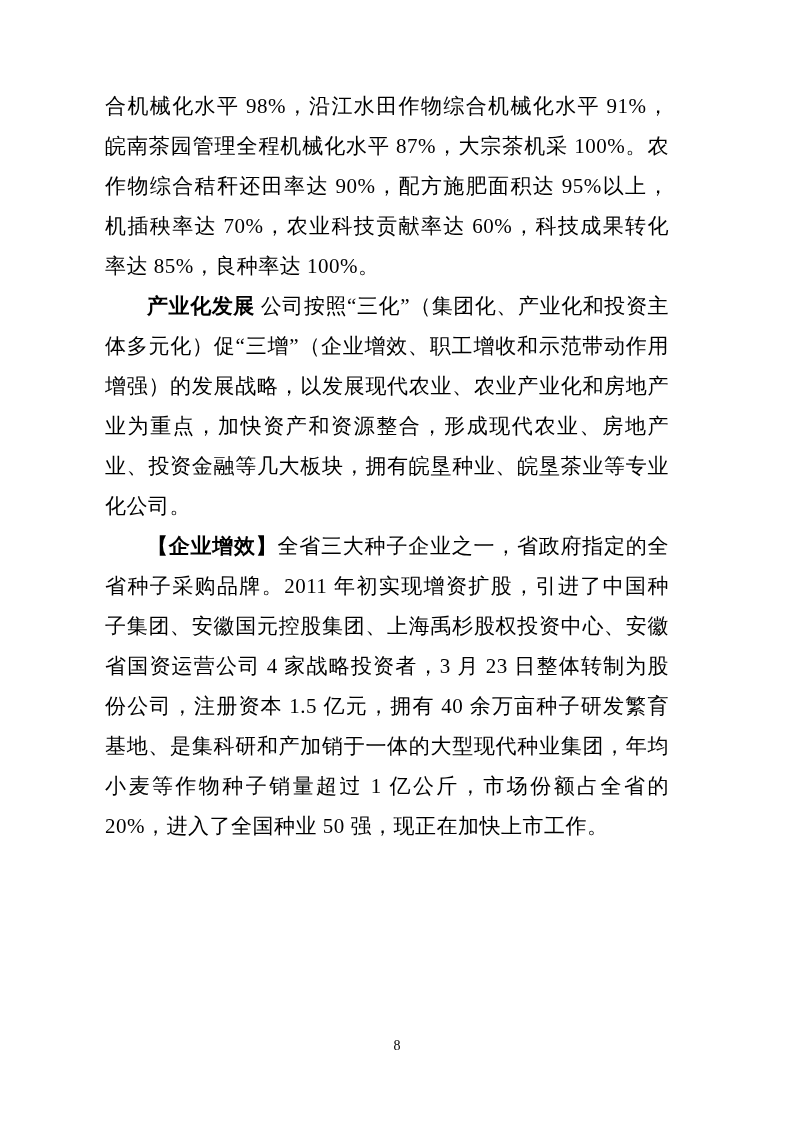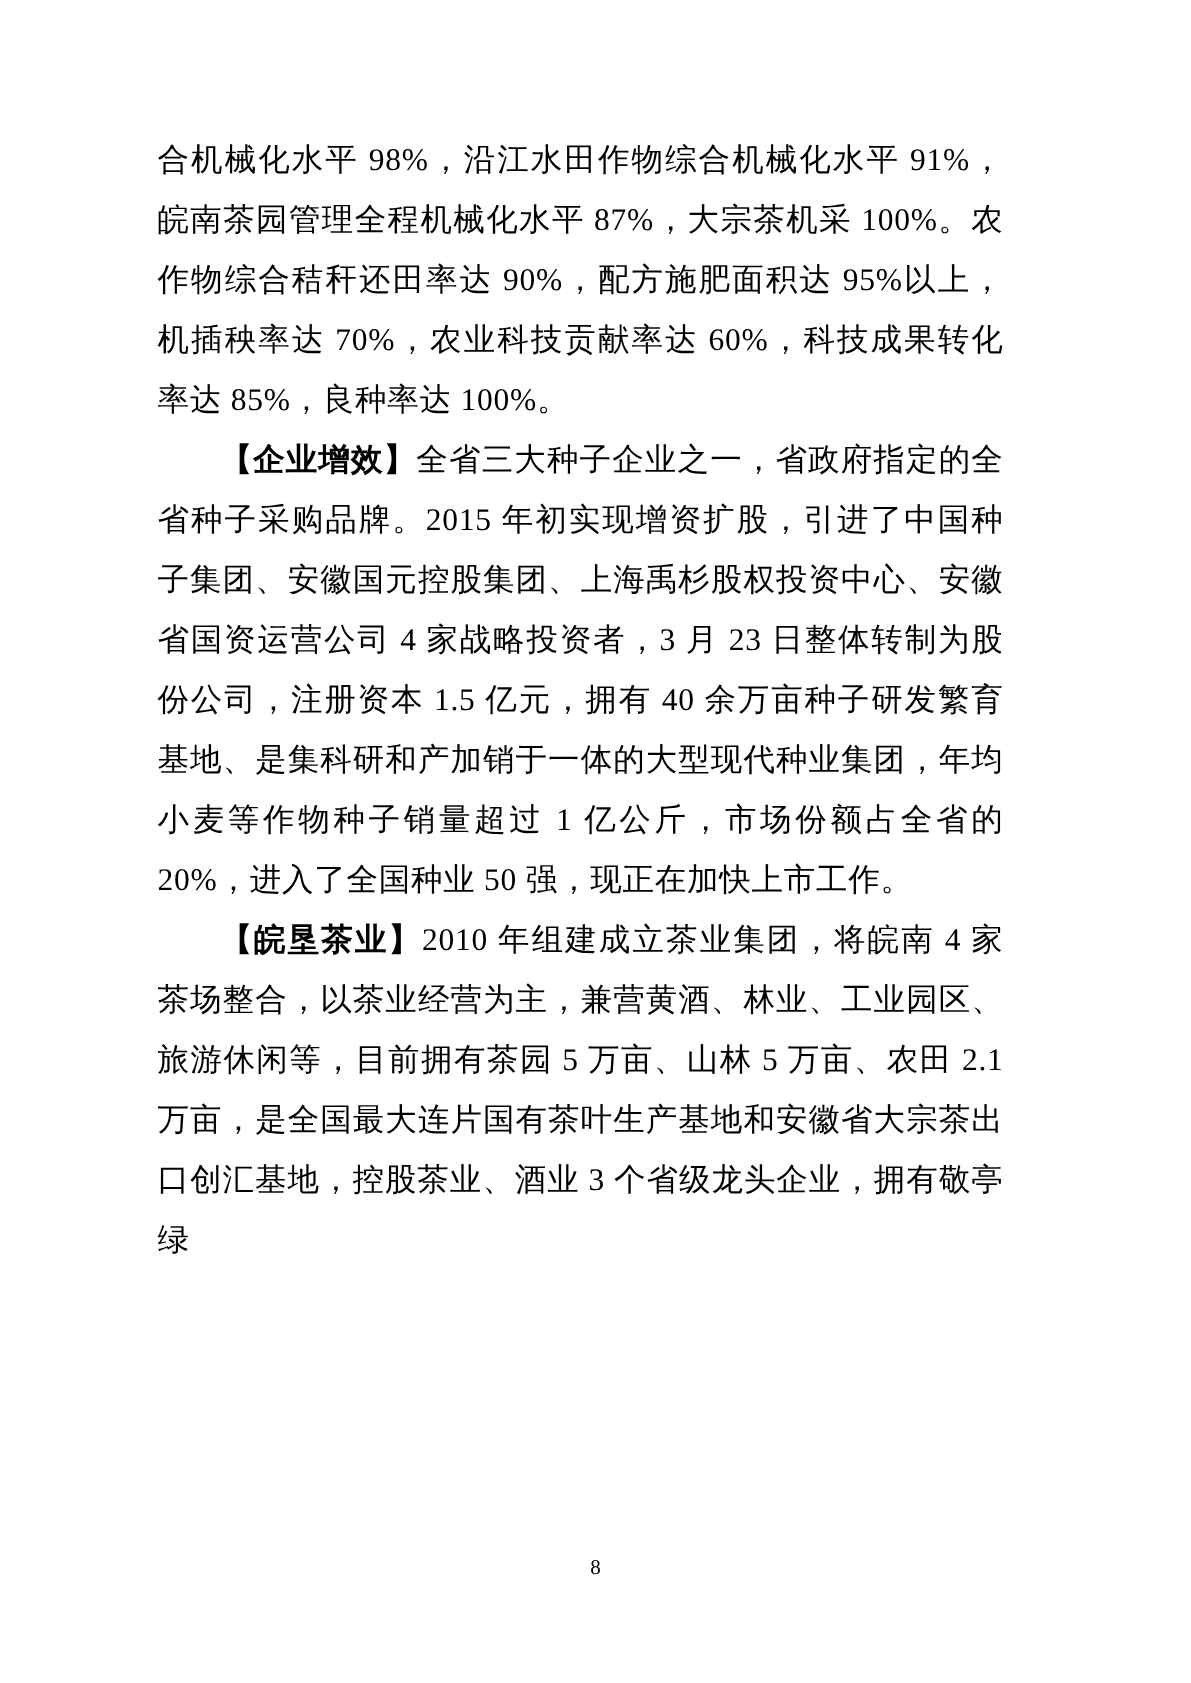--- a/index.html
+++ b/index.html
@@ -49,21 +49,21 @@
   }
 </style>
 </head>
 <body>
 
 <div class="page">
   <div class="content">
 
     <p class="para no-indent"><span>合机械化水平 98%，沿江水田作物综合机械化水平 91%，皖南茶园管理全程机械化水平 87%，大宗茶机采 100%。农作物综合秸秆还田率达 90%，配方施肥面积达 95%以上，机插秧率达 70%，农业科技贡献率达 60%，科技成果转化率达 85%，良种率达 100%。</span></p>
 
+    <p class="para"><span class="run-bold">产业化发展</span><span> 公司按照“三化”（集团化、产业化和投资主体多元化）促“三增”（企业增效、职工增收和示范带动作用增强）的发展战略，以发展现代农业、农业产业化和房地产业为重点，加快资产和资源整合，形成现代农业、房地产业、投资金融等几大板块，拥有皖垦种业、皖垦茶业等专业化公司。</span></p>
 
-    <p class="para"><span class="run-bold">【企业增效】</span><span>全省三大种子企业之一，省政府指定的全省种子采购品牌。2015 年初实现增资扩股，引进了中国种子集团、安徽国元控股集团、上海禹杉股权投资中心、安徽省国资运营公司 4 家战略投资者，3 月 23 日整体转制为股份公司，注册资本 1.5 亿元，拥有 40 余万亩种子研发繁育基地、是集科研和产加销于一体的大型现代种业集团，年均小麦等作物种子销量超过 1 亿公斤，市场份额占全省的 20%，进入了全国种业 50 强，现正在加快上市工作。</span></p>
+    <p class="para"><span class="run-bold">【企业增效】</span><span>全省三大种子企业之一，省政府指定的全省种子采购品牌。2011 年初实现增资扩股，引进了中国种子集团、安徽国元控股集团、上海禹杉股权投资中心、安徽省国资运营公司 4 家战略投资者，3 月 23 日整体转制为股份公司，注册资本 1.5 亿元，拥有 40 余万亩种子研发繁育基地、是集科研和产加销于一体的大型现代种业集团，年均小麦等作物种子销量超过 1 亿公斤，市场份额占全省的 20%，进入了全国种业 50 强，现正在加快上市工作。</span></p>
 
-    <p class="para"><span class="run-bold">【皖垦茶业】</span><span>2010 年组建成立茶业集团，将皖南 4 家茶场整合，以茶业经营为主，兼营黄酒、林业、工业园区、旅游休闲等，目前拥有茶园 5 万亩、山林 5 万亩、农田 2.1 万亩，是全国最大连片国有茶叶生产基地和安徽省大宗茶出口创汇基地，控股茶业、酒业 3 个省级龙头企业，拥有敬亭绿</span></p>
 
   </div>
 
   <div class="footer">8</div>
 </div>
 
 </body></html>

